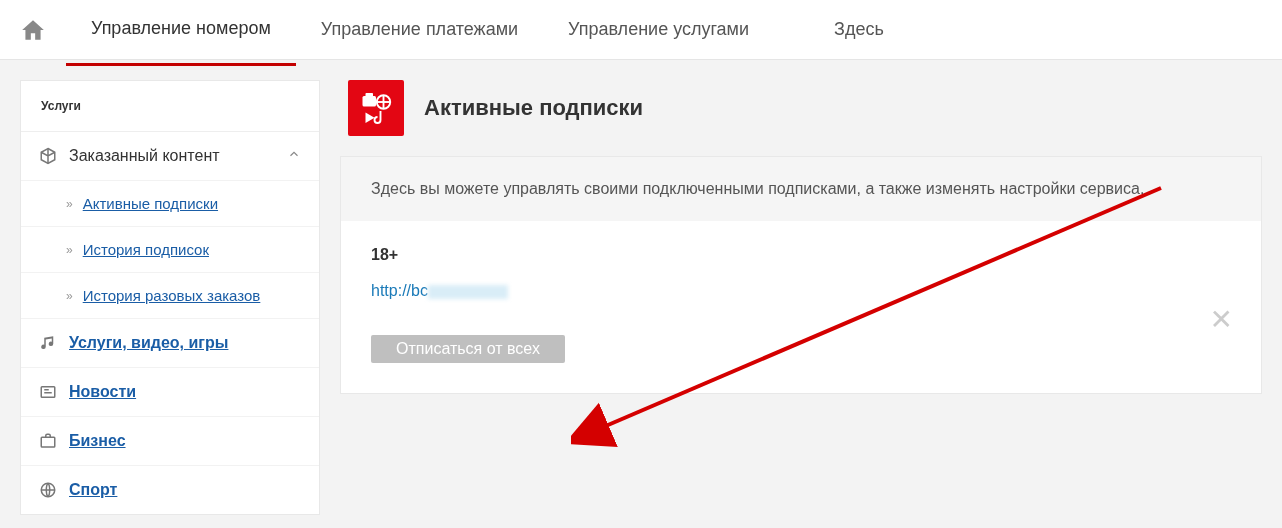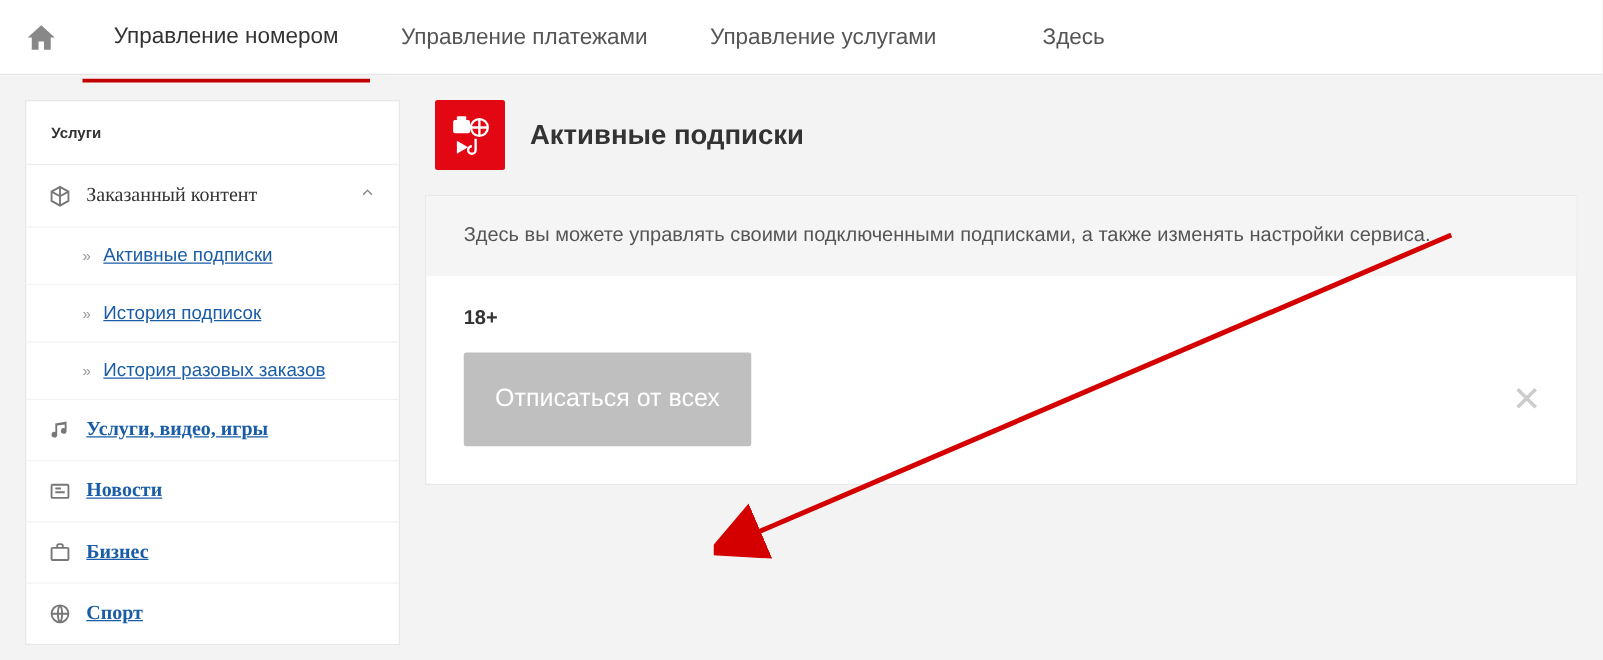--- a/index.html
+++ b/index.html
@@ -47,21 +47,21 @@
     border-bottom: 1px solid #eee;
   }
   .side-row {
     display: flex;
     align-items: center;
     padding: 15px 18px;
     border-bottom: 1px solid #f2f2f2;
     cursor: pointer;
   }
   .side-row .icon { width: 18px; height: 18px; color: #777; margin-right: 12px; flex: 0 0 18px; }
-  .side-row .lbl { font-size: 16px; color: #333; font-family: Liberation Serif, serif; }
+  .side-row .lbl { font-size: 16px; color: #333; }
   .side-row.link .lbl { color: #1a5da6; text-decoration: underline; font-weight: bold; }
   .side-row.section .lbl { font-size: 16px; }
   .side-row.section .chev { margin-left: auto; color: #888; }
   .side-sub {
     display: flex;
     align-items: center;
     padding: 14px 18px 14px 45px;
     border-bottom: 1px solid #f2f2f2;
     font-size: 15px;
     cursor: pointer;
@@ -96,21 +96,21 @@
   .link-row .blur {
     display: inline-block; width: 80px; height: 14px;
     background: #d9edf7; vertical-align: middle; filter: blur(2px);
   }
   .close-x {
     position: absolute; right: 28px; top: 82px;
     color: #ccc; font-size: 28px; cursor: pointer; font-weight: 300;
   }
   .btn-unsub {
     background: #bfbfbf; color: #fff; border: none;
-    font-size: 20px; padding: 26px 25px; cursor: pointer; border-radius: 2px;
+    font-size: 16px; padding: 5px 25px; cursor: pointer; border-radius: 2px;
   }
   .arrow-svg {
     position: absolute;
     left: 230px; top: -48px;
     width: 620px; height: 280px;
     pointer-events: none;
   }
 </style>
 </head>
 <body>
@@ -227,20 +227,23 @@
         <svg class="arrow-svg" viewBox="0 0 620 280">
           <defs>
             <marker id="ah" markerWidth="14" markerHeight="14" refX="2" refY="6" orient="auto">
               <path d="M0,0 L12,6 L0,12 Z" fill="#d40000"></path>
             </marker>
           </defs>
           <line x1="590" y1="15" x2="30" y2="255" stroke="#d40000" stroke-width="4" marker-end="url(#ah)"></line>
         </svg>
 
         <div class="tag18">18+</div>
+        <div class="link-row">
+          <span>http://bс</span><span class="blur"></span>
+        </div>
         <span class="close-x">✕</span>
         <button class="btn-unsub">
           <span>Отписаться от всех</span>
         </button>
       </div>
     </div>
   </div>
 </div>
 
 </body></html>

